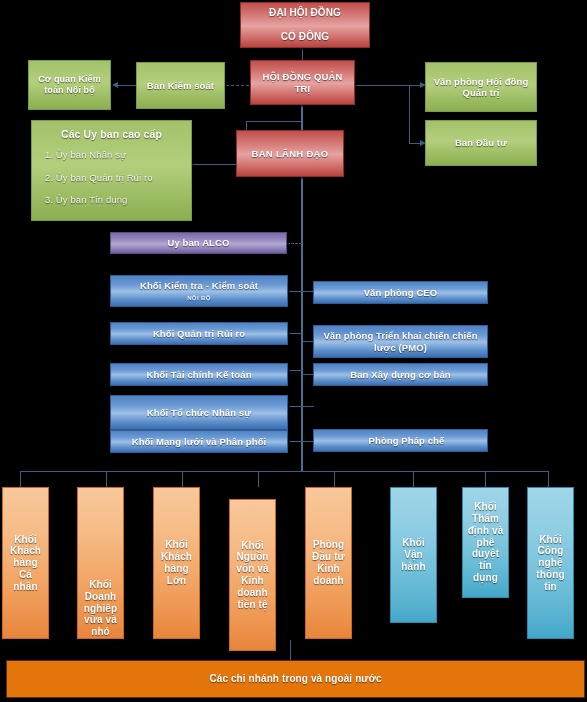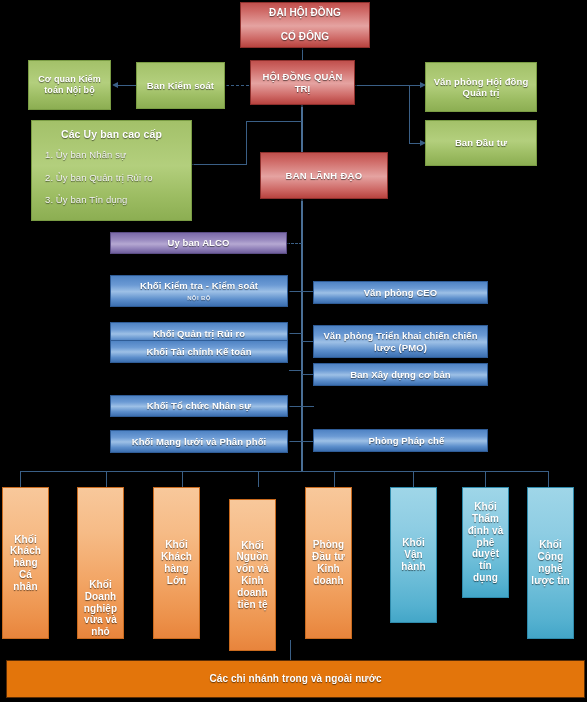--- a/index.html
+++ b/index.html
@@ -173,41 +173,41 @@
     <span class="t">Ban Đầu tư</span>
   </div>
 
   <div class="box green panel" style="left:31px;top:120px;width:161px;height:101px;">
     <span class="hd">Các Uy ban cao cấp</span>
     <span class="li">1. Ủy ban Nhân sự</span>
     <span class="li">2. Ủy ban Quản trị Rủi ro</span>
     <span class="li">3. Ủy ban Tín dụng</span>
   </div>
 
-  <div class="box red" style="left:260px;top:130px;width:128px;height:47px;font-size:9.5px;letter-spacing:.3px;margin-top:22px;">
+  <div class="box red" style="left:236px;top:130px;width:108px;height:47px;font-size:9.5px;letter-spacing:.3px;">
     <span class="t">BAN LÃNH ĐẠO</span>
   </div>
 
   <div class="box purple" style="left:110px;top:232px;width:177px;height:22px;font-size:9.5px;">
     <span class="t">Uy ban ALCO</span>
   </div>
 
   <div class="box blue" style="left:110px;top:275px;width:178px;height:32px;font-size:9.5px;">
     <span class="t">
       <span>Khối Kiểm tra - Kiểm soát</span>
       <span class="sub">NỘI BỘ</span>
     </span>
   </div>
   <div class="box blue" style="left:110px;top:322px;width:178px;height:23px;font-size:9.5px;">
     <span class="t">Khối Quản trị Rủi ro</span>
   </div>
-  <div class="box blue" style="left:110px;top:340px;width:178px;height:23px;font-size:9.5px;">
+  <div class="box blue" style="left:110px;top:363px;width:178px;height:23px;font-size:9.5px;">
     <span class="t">Khối Tài chính Kế toán</span>
   </div>
-  <div class="box blue" style="left:110px;top:395px;width:178px;height:22px;font-size:9.5px;justify-content:flex-end;">
+  <div class="box blue" style="left:110px;top:395px;width:178px;height:35px;font-size:9.5px;justify-content:flex-end;">
     <span class="t">Khối Tổ chức Nhân sự</span>
   </div>
   <div class="box blue" style="left:110px;top:430px;width:178px;height:23px;font-size:9.5px;">
     <span class="t">Khối Mạng lưới và Phân phối</span>
   </div>
 
   <div class="box blue" style="left:313px;top:281px;width:175px;height:23px;font-size:9.5px;">
     <span class="t">Văn phòng CEO</span>
   </div>
   <div class="box blue" style="left:313px;top:325px;width:175px;height:33px;font-size:9.5px;">
@@ -235,20 +235,20 @@
   <div class="box orange" style="left:305px;top:487px;width:47px;height:152px;font-size:10px;">
     <span class="t">Phòng Đầu tư Kinh doanh</span>
   </div>
   <div class="box cyan" style="left:390px;top:487px;width:47px;height:136px;font-size:10px;">
     <span class="t">Khối Vận hành</span>
   </div>
   <div class="box cyan" style="left:462px;top:487px;width:47px;height:111px;font-size:10px;">
     <span class="t">Khối Thẩm định và phê duyệt tín dụng</span>
   </div>
   <div class="box cyan" style="left:527px;top:487px;width:47px;height:152px;font-size:10px;">
-    <span class="t">Khối Công nghệ lược tin</span>
+    <span class="t">Khối Công nghệ thông tin</span>
   </div>
 
   <div class="box orangeflat" style="left:6px;top:660px;width:579px;height:38px;font-size:10px;">
     <span class="t">Các chi nhánh trong và ngoài nước</span>
   </div>
 
 </div>
 
 </body></html>

